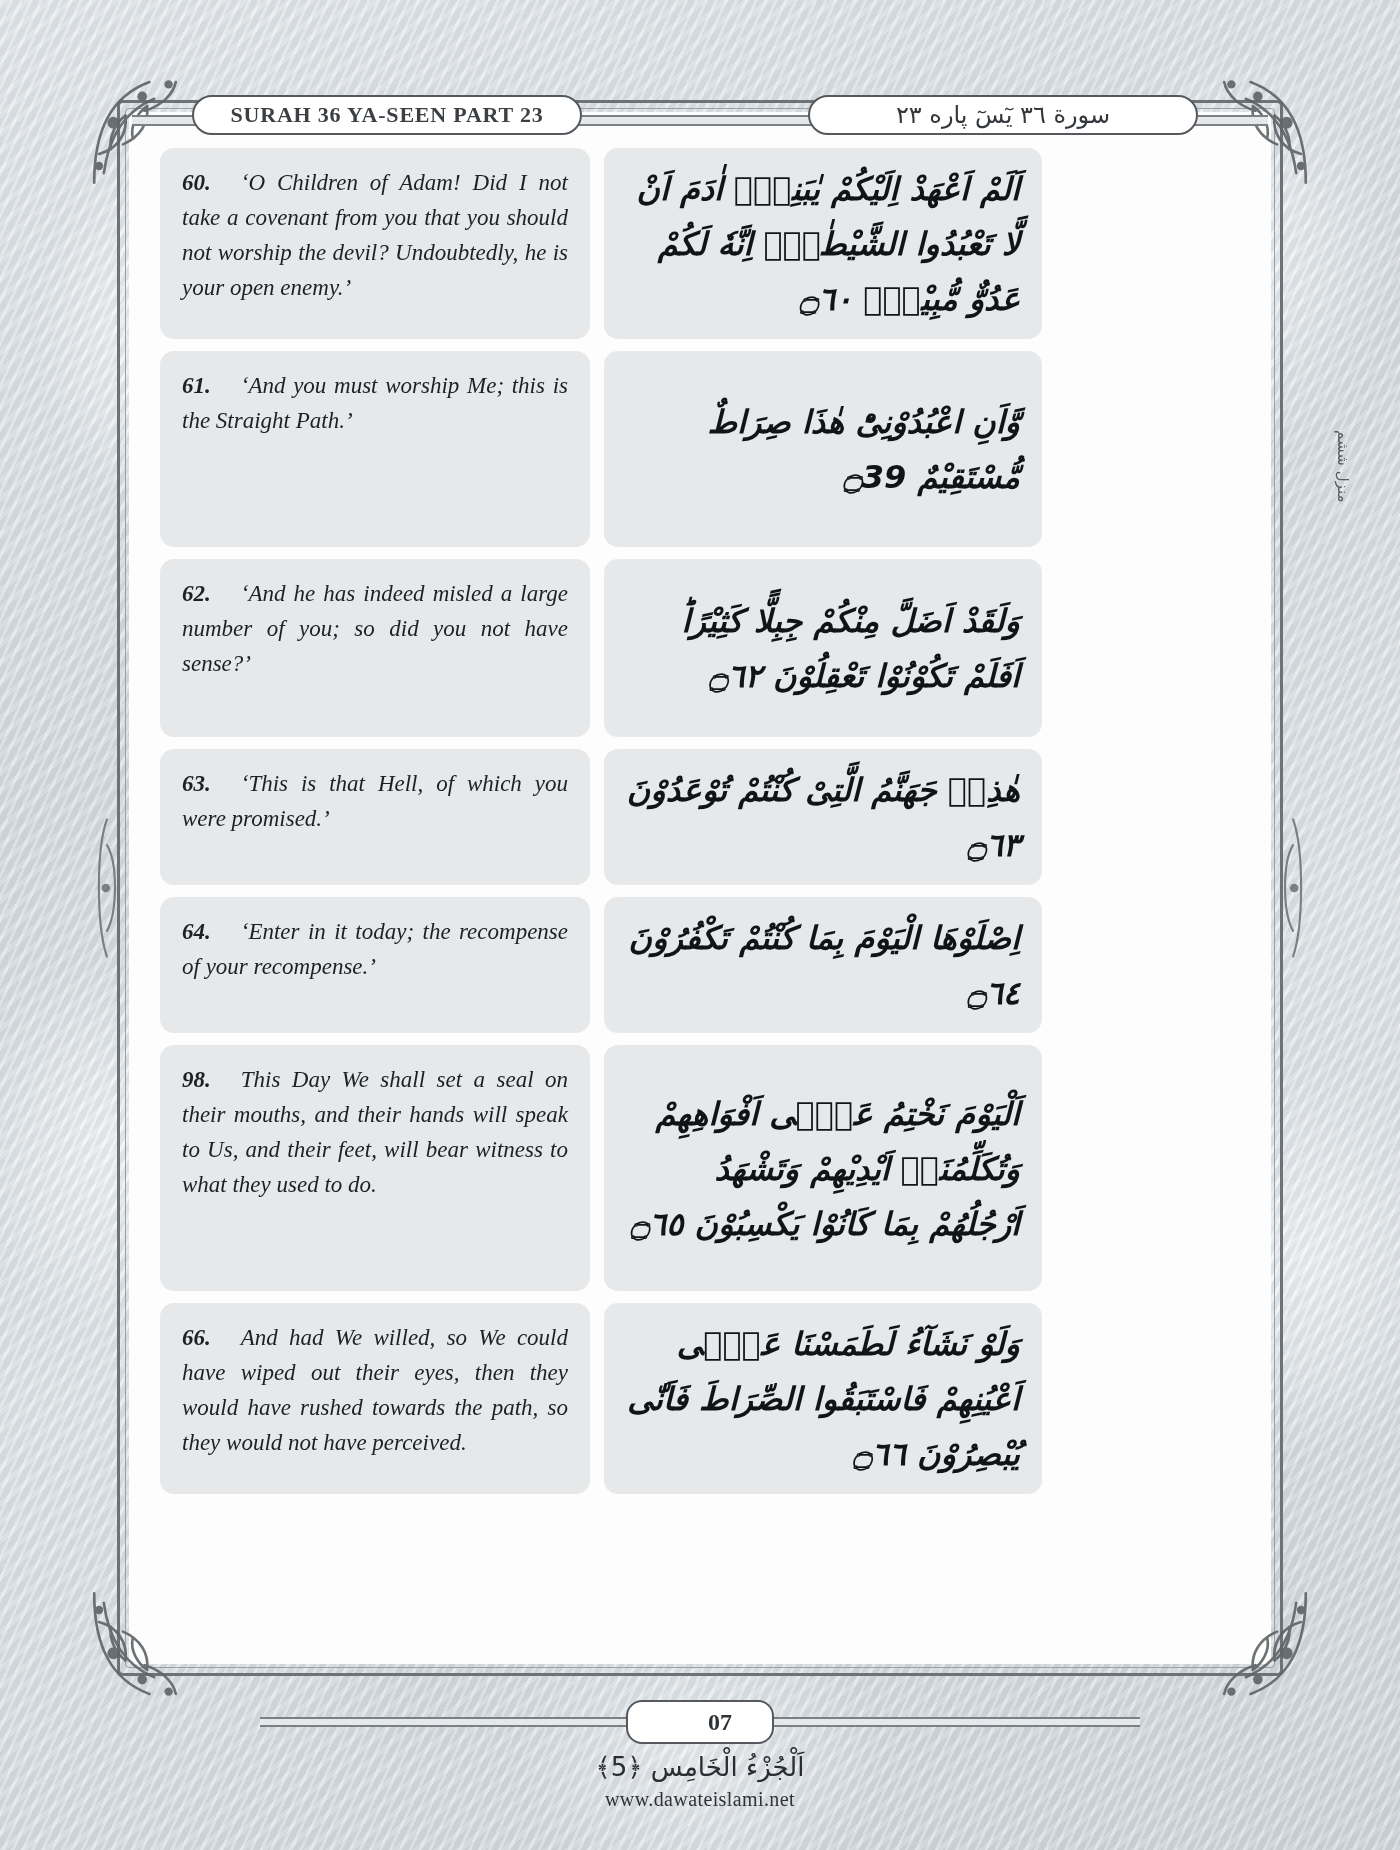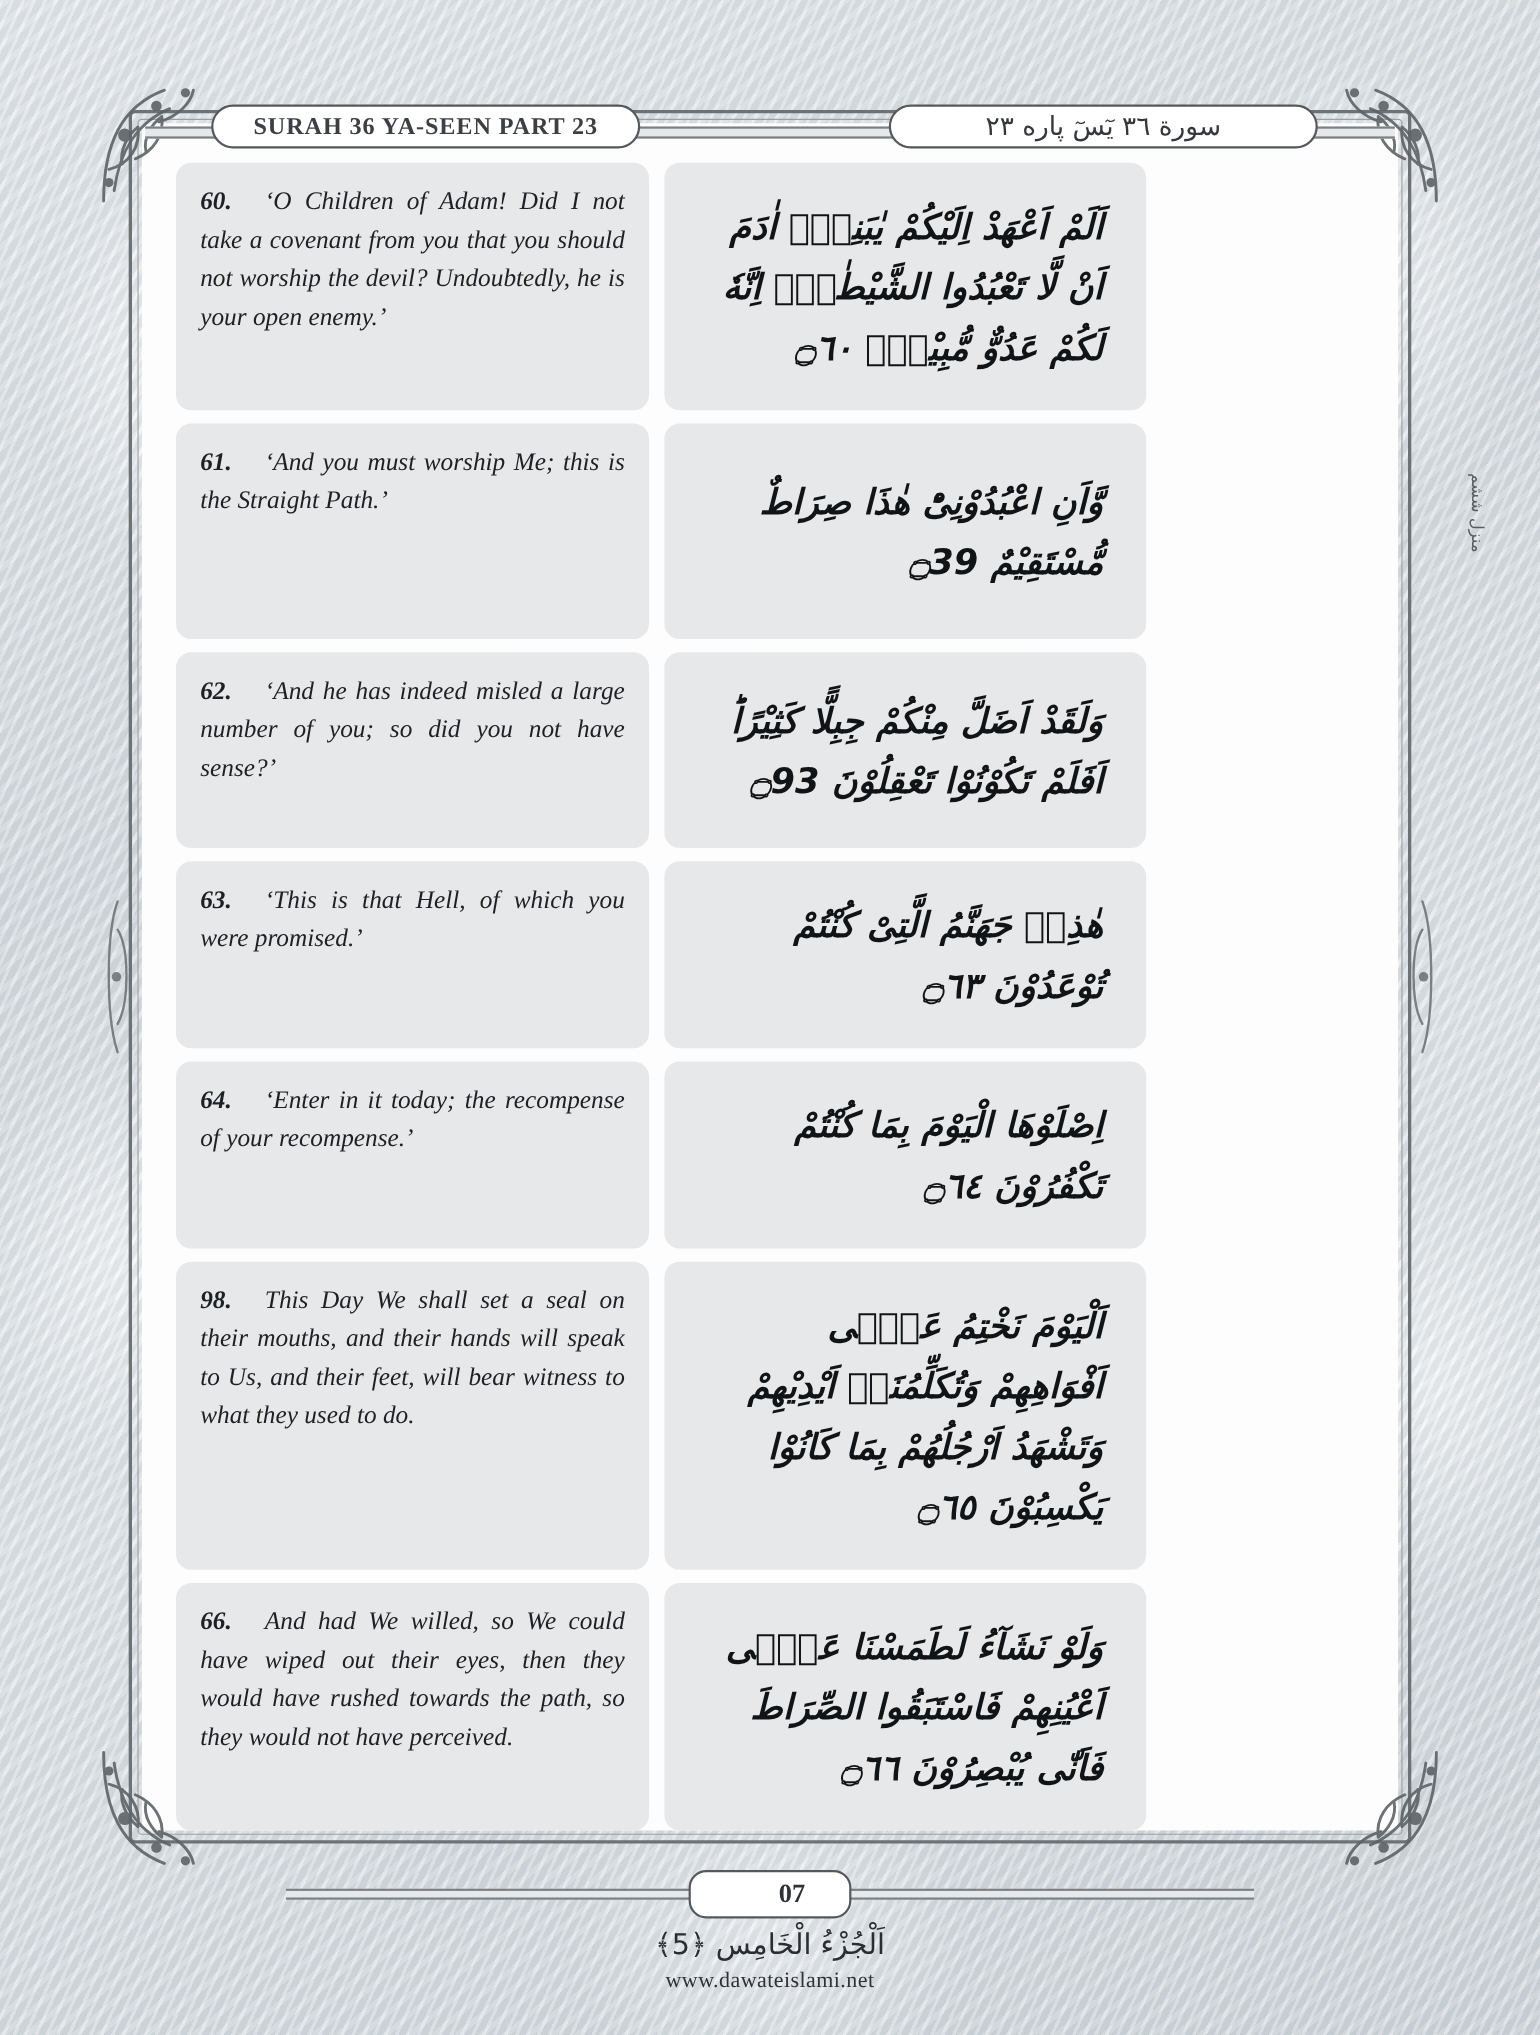--- a/index.html
+++ b/index.html
@@ -177,21 +177,21 @@
     font-weight: 700;
     margin-right: 30px;
   }
   .ar-text {
     font-family: "DejaVu Sans", sans-serif;
     direction: rtl;
     text-align: right;
     font-size: 32px;
     line-height: 1.72;
     color: #111417;
-    margin: 17px;
+    margin: 0;
     width: 100%;
     font-weight: 600;
   }
 
   
   .h-60 { min-height: 188px; }
   .h-61 { min-height: 196px; }
   .h-62 { min-height: 178px; }
   .h-63 { min-height: 108px; }
   .h-64 { min-height: 108px; }
@@ -378,21 +378,21 @@
     <div class="cell cell-ar h-61">
       <p class="ar-text">وَّاَنِ اعْبُدُوْنِیْؕ هٰذَا صِرَاطٌ مُّسْتَقِیْمٌ ۝39</p>
     </div>
   </div>
 
   <div class="verse-row">
     <div class="cell cell-en h-62">
       <p class="en-text"><span class="vnum">62.</span><span>‘And he has indeed misled a large number of you; so did you not have sense?’</span></p>
     </div>
     <div class="cell cell-ar h-62">
-      <p class="ar-text">وَلَقَدْ اَضَلَّ مِنْكُمْ جِبِلًّا كَثِیْرًاؕ اَفَلَمْ تَكُوْنُوْا تَعْقِلُوْنَ ۝93</p>
+      <p class="ar-text">وَلَقَدْ اَضَلَّ مِنْكُمْ جِبِلًّا كَثِیْرًاؕ اَفَلَمْ تَكُوْنُوْا تَعْقِلُوْنَ ۝٦٢</p>
     </div>
   </div>
 
   <div class="verse-row">
     <div class="cell cell-en h-63">
       <p class="en-text"><span class="vnum">63.</span><span>‘This is that Hell, of which you were promised.’</span></p>
     </div>
     <div class="cell cell-ar h-63">
       <p class="ar-text">هٰذِهٖ جَهَنَّمُ الَّتِیْ كُنْتُمْ تُوْعَدُوْنَ ۝٦٣</p>
     </div>

